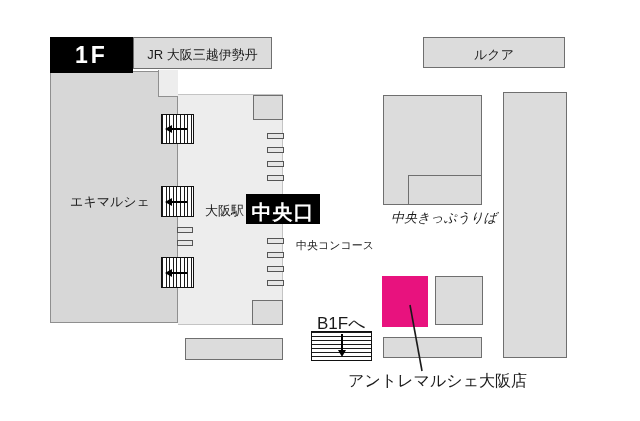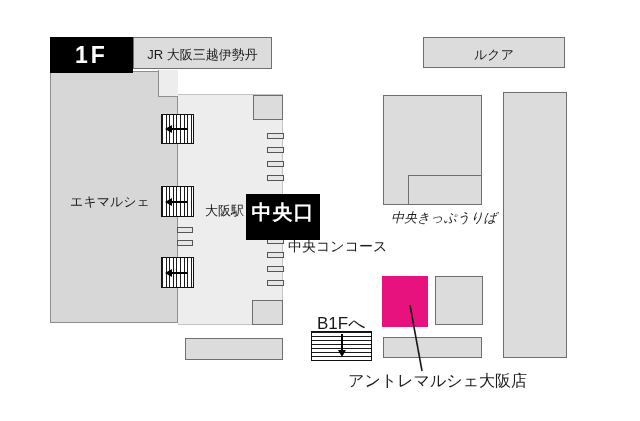--- a/index.html
+++ b/index.html
@@ -77,24 +77,24 @@
   <div class="tick" style="left:267px;top:252px;"></div>
   <div class="tick" style="left:267px;top:266px;"></div>
   <div class="tick" style="left:267px;top:280px;"></div>
   <div class="tick" style="left:177px;top:227px;width:16px;"></div>
   <div class="tick" style="left:177px;top:240px;width:16px;"></div>
 
   <div class="abs bldg" style="left:253px;top:95px;width:30px;height:25px;z-index:3;"></div>
   <div class="abs bldg" style="left:252px;top:300px;width:31px;height:25px;z-index:3;"></div>
 
   <span class="lbl" style="left:205px;top:202px;font-size:13px;z-index:4;text-align:center;">大阪駅</span>
-  <div class="abs blackbox" style="left:246px;top:194px;width:74px;height:46px;z-index:4;">
+  <div class="abs blackbox" style="left:246px;top:194px;width:74px;height:30px;z-index:4;">
     <span class="lbl" style="left:0;right:0;top:5px;text-align:center;font-size:20px;font-weight:bold;color:#fff;letter-spacing:1px;">中央口</span>
   </div>
-  <span class="lbl" style="left:288px;top:238px;font-size:14px;z-index:4;">中央コンコース</span>
+  <span class="lbl" style="left:296px;top:238px;font-size:11px;z-index:4;">中央コンコース</span>
 
   <div class="abs bldg" style="left:383px;top:95px;width:99px;height:110px;z-index:2;">
     <div class="abs" style="left:24px;top:79px;right:0;bottom:0;border-left:1.5px solid #6f6f6f;border-top:1.5px solid #6f6f6f;"></div>
   </div>
   <span class="lbl" style="left:391px;top:209px;font-size:13px;z-index:4;font-style:italic;">中央きっぷうりば</span>
 
   <div class="abs bldg" style="left:503px;top:92px;width:64px;height:266px;z-index:2;"></div>
 
   <div class="abs" style="left:382px;top:276px;width:46px;height:51px;background:#e8127e;z-index:3;"></div>
   <div class="abs bldg" style="left:435px;top:276px;width:48px;height:49px;z-index:3;"></div>

